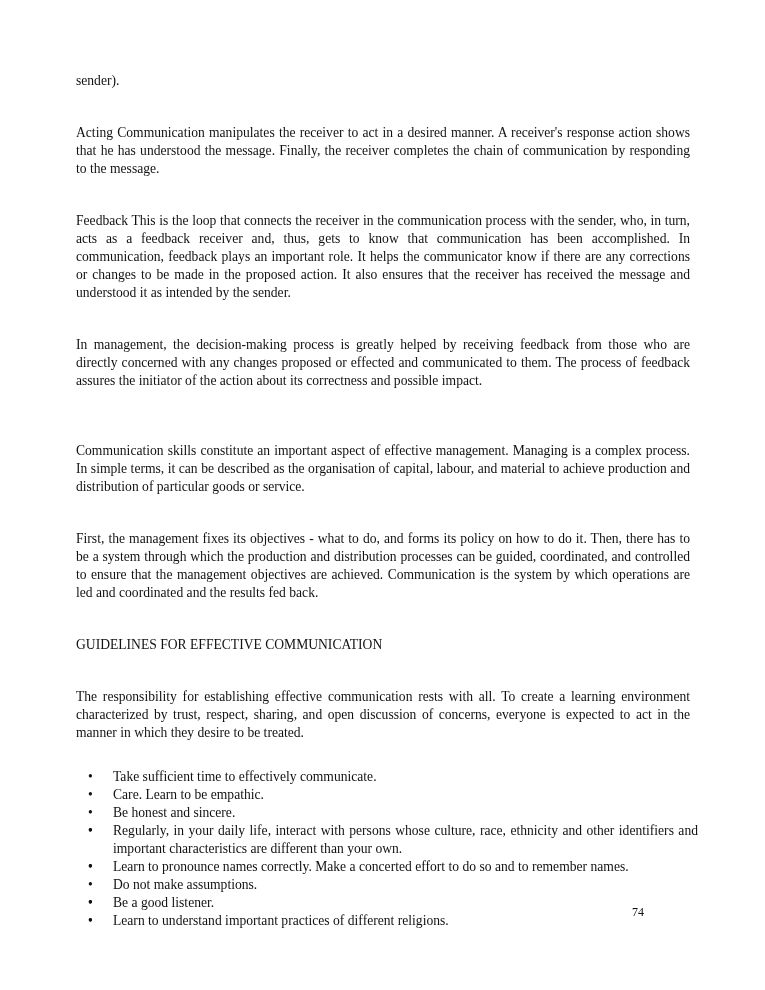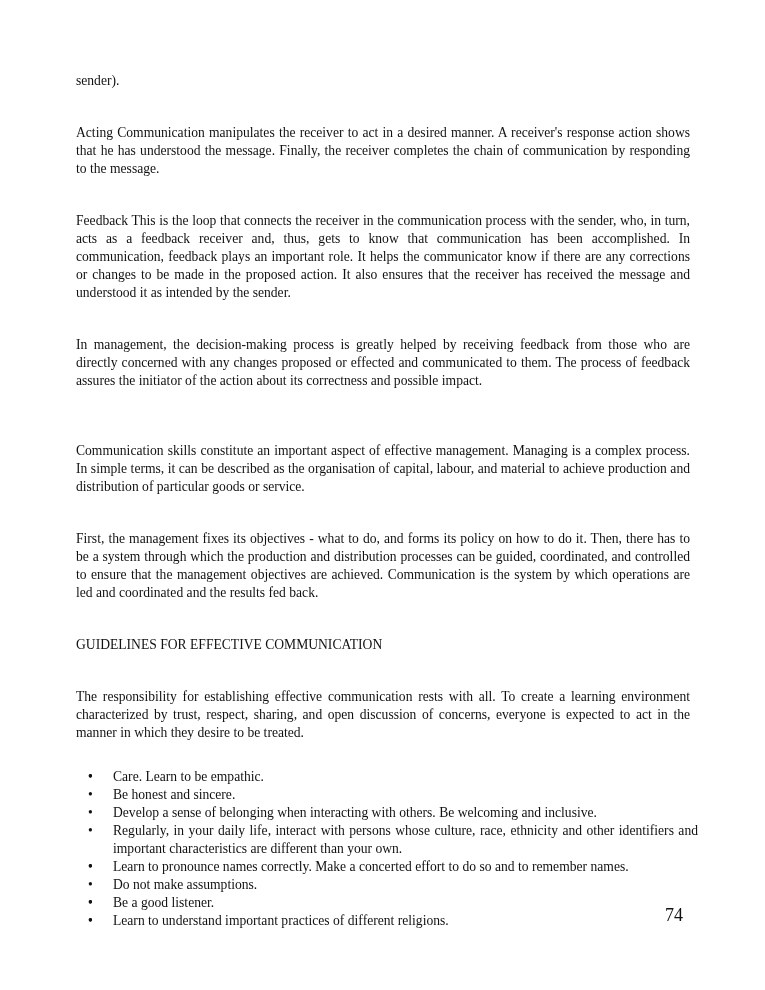--- a/index.html
+++ b/index.html
@@ -9,21 +9,21 @@
     color: #111111;
   }
   .page { position: absolute; left: 68px; top: 64px; width: 630px; }
   p, .heading {
     margin: 8px; font-size: 13.6px; line-height: 18px; text-align: justify;
   }
   .gap { height: 18px; }
   ul.bullets { list-style: none; margin: 0; padding: 0; }
   ul.bullets li { position: relative; padding-left: 45px; font-size: 13.6px; line-height: 18px; text-align: justify; }
   ul.bullets li .bullet { position: absolute; left: 20px; top: 0; }
-  .page-number { position: absolute; left: 665px; top: 905px; font-size: 18px; }
+  .page-number { position: absolute; left: 632px; top: 905px; font-size: 12px; }
 </style>
 </head>
 <body>
 
 <div class="page">
   <p>sender).</p>
   <div class="gap"></div>
   <p>Acting Communication manipulates the receiver to act in a desired manner. A receiver's response action shows that he has understood the message. Finally, the receiver completes the chain of communication by responding to the message.</p>
   <div class="gap"></div>
   <p>Feedback This is the loop that connects the receiver in the communication process with the sender, who, in turn, acts as a feedback receiver and, thus, gets to know that communication has been accomplished. In communication, feedback plays an important role. It helps the communicator know if there are any corrections or changes to be made in the proposed action. It also ensures that the receiver has received the message and understood it as intended by the sender.</p>
@@ -33,24 +33,24 @@
   <div class="gap"></div>
   <p>Communication skills constitute an important aspect of effective management. Managing is a complex process. In simple terms, it can be described as the organisation of capital, labour, and material to achieve production and distribution of particular goods or service.</p>
   <div class="gap"></div>
   <p>First, the management fixes its objectives - what to do, and forms its policy on how to do it. Then, there has to be a system through which the production and distribution processes can be guided, coordinated, and controlled to ensure that the management objectives are achieved. Communication is the system by which operations are led and coordinated and the results fed back.</p>
   <div class="gap"></div>
   <div class="heading">GUIDELINES FOR EFFECTIVE COMMUNICATION</div>
   <div class="gap"></div>
   <p>The responsibility for establishing effective communication rests with all. To create a learning environment characterized by trust, respect, sharing, and open discussion of concerns, everyone is expected to act in the manner in which they desire to be treated.</p>
   <div class="gap"></div>
   <ul class="bullets">
-    <li><span class="bullet">•</span></li>
+    <li><span class="bullet">•</span><span>Take sufficient time to effectively communicate.</span></li>
     <li><span class="bullet">•</span><span>Care. Learn to be empathic.</span></li>
     <li><span class="bullet">•</span><span>Be honest and sincere.</span></li>
-    <li><span class="bullet">•</span><span>Develop a sense of belonging when interacting with others. Be welcoming and inclusive.</span></li>
+    <li><span class="bullet">•</span></li>
     <li><span class="bullet">•</span><span>Regularly, in your daily life, interact with persons whose culture, race, ethnicity and other identifiers and important characteristics are different than your own.</span></li>
     <li><span class="bullet">•</span></li>
     <li><span class="bullet">•</span><span>Learn to pronounce names correctly. Make a concerted effort to do so and to remember names.</span></li>
     <li><span class="bullet">•</span><span>Do not make assumptions.</span></li>
     <li><span class="bullet">•</span></li>
     <li><span class="bullet">•</span><span>Be a good listener.</span></li>
     <li><span class="bullet">•</span></li>
     <li><span class="bullet">•</span><span>Learn to understand important practices of different religions.</span></li>
   </ul>
 </div>

